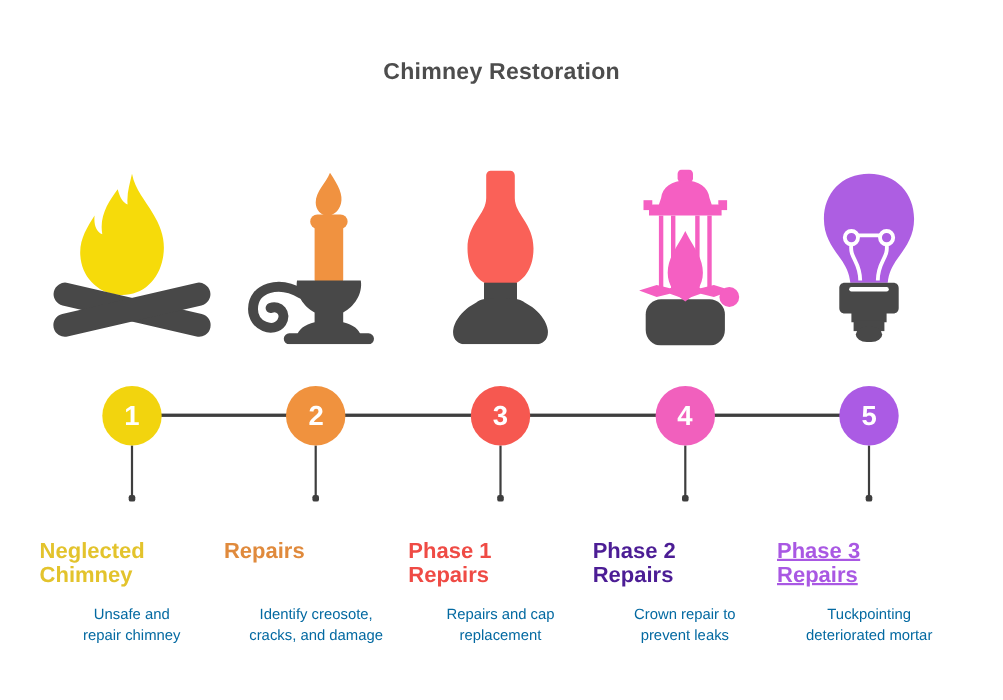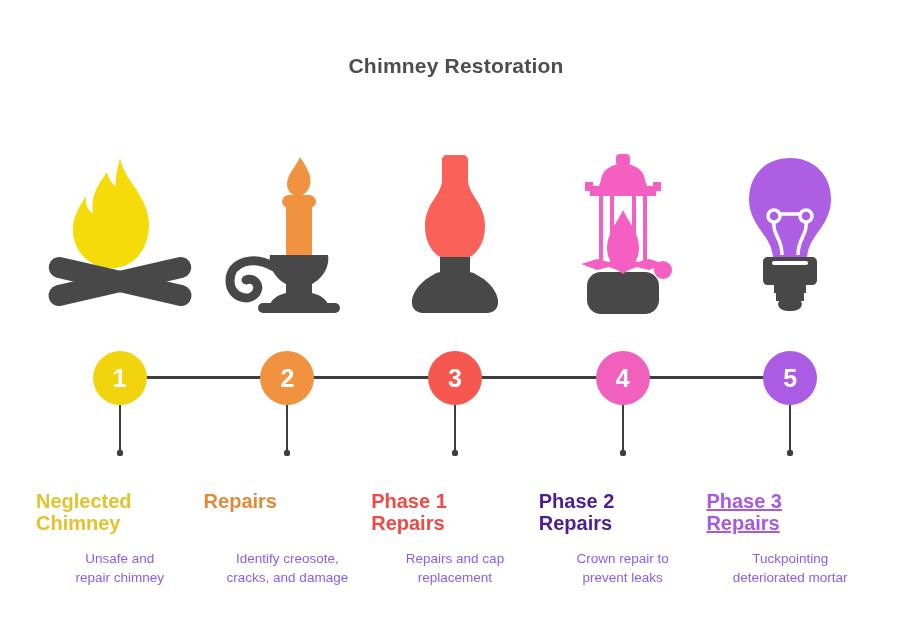--- a/index.html
+++ b/index.html
@@ -17,21 +17,21 @@
          border-radius:50%;color:#ffffff;font-size:25px;font-weight:bold;
          display:flex;align-items:center;justify-content:center;z-index:3;}
   .stem{position:absolute;top:405px;left:50%;margin-left:-1px;width:2px;height:46px;
          background:#3E3E3E;}
   .stem-dot{position:absolute;top:450px;left:50%;margin-left:-3px;width:6px;height:6px;
          border-radius:2px;background:#3E3E3E;}
   .heading{position:absolute;top:490px;left:0;width:100%;
          font-size:20px;font-weight:bold;line-height:22px;}
   .heading span{display:block;}
   .desc{position:absolute;top:549px;left:0;width:100%;text-align:center;
-         font-size:13.5px;line-height:19px;color:#8b5cf6;}
+         font-size:13.5px;line-height:19px;color:#0369a1;}
   .desc span{display:block;}
 </style>
 </head>
 <body>
 
 <div class="canvas">
 
   <div class="title">Chimney Restoration</div>
 
   <div class="connector-line"></div>

